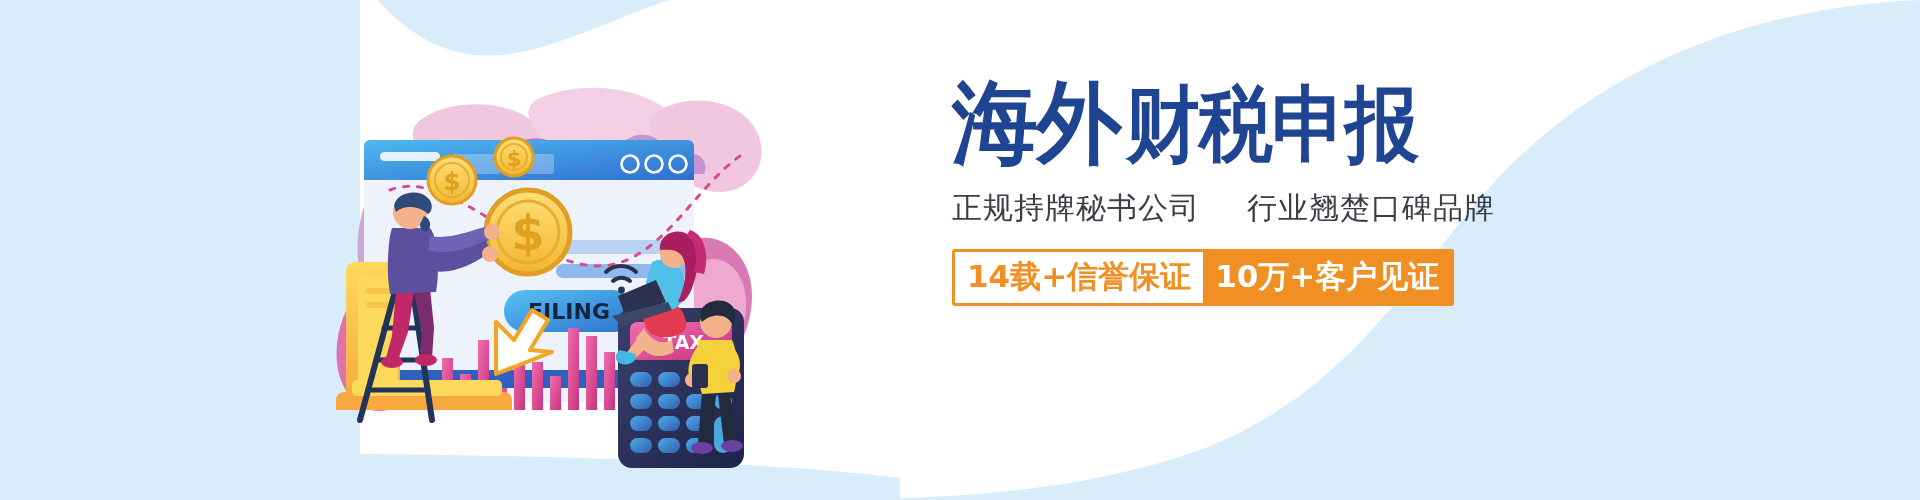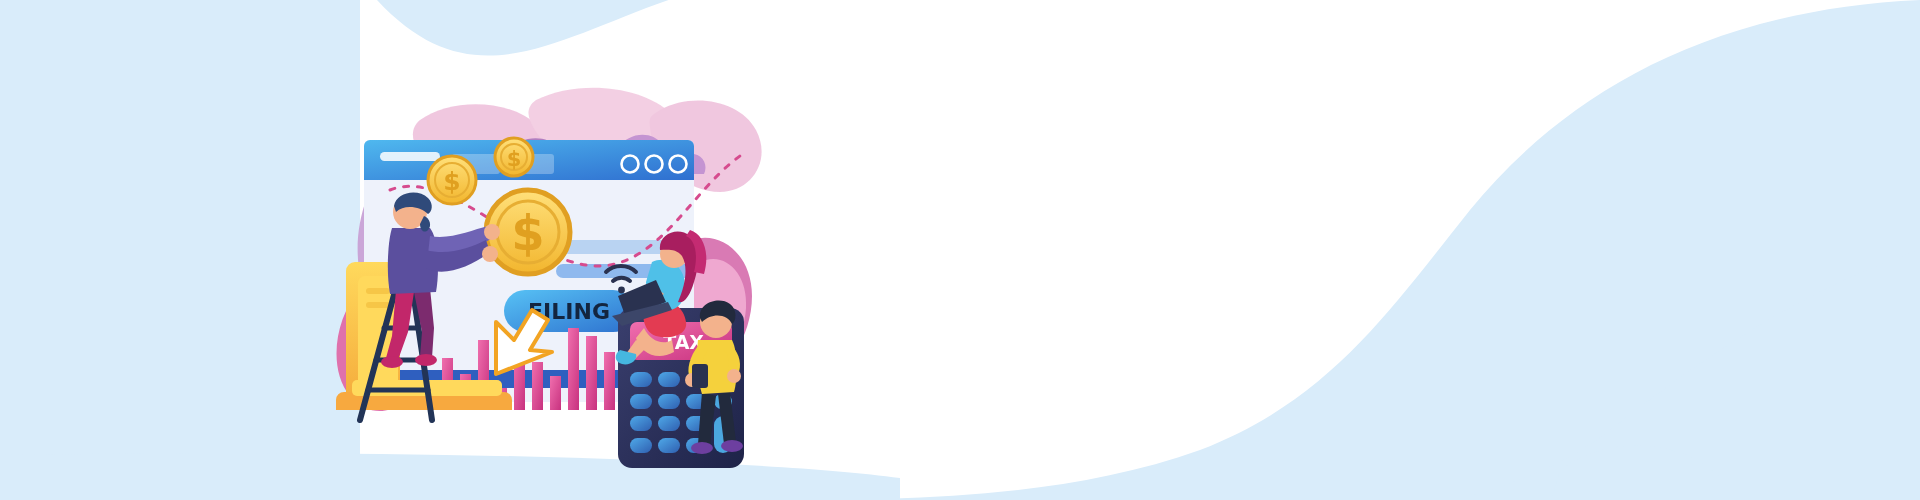--- a/index.html
+++ b/index.html
@@ -315,13 +315,32 @@
 
         <rect x="392" y="324" width="16" height="24" rx="3" fill="#2a3250"></rect>
 
         <circle cx="416" cy="282" r="16" fill="#f3b28c"></circle>
         <path d="M400,278 C398,262 420,256 430,264 C438,270 436,282 432,284
                  C428,274 412,272 402,282 Z" fill="#222a3d"></path>
       </g>
     </svg>
   </div>
 
+  <div class="copy">
+
+    <div class="headline">
+      <span class="hl-a">海外</span>
+      <span class="hl-b">财税申报</span>
+    </div>
+
+    <div class="subline">
+      <span>正规持牌秘书公司</span>
+      <span class="gap"></span>
+      <span>行业翘楚口碑品牌</span>
+    </div>
+
+    <div class="badges">
+      <span class="badge badge-light">14载+信誉保证</span>
+      <span class="badge badge-solid">10万+客户见证</span>
+    </div>
+
+  </div>
 </div>
 
 </body></html>

